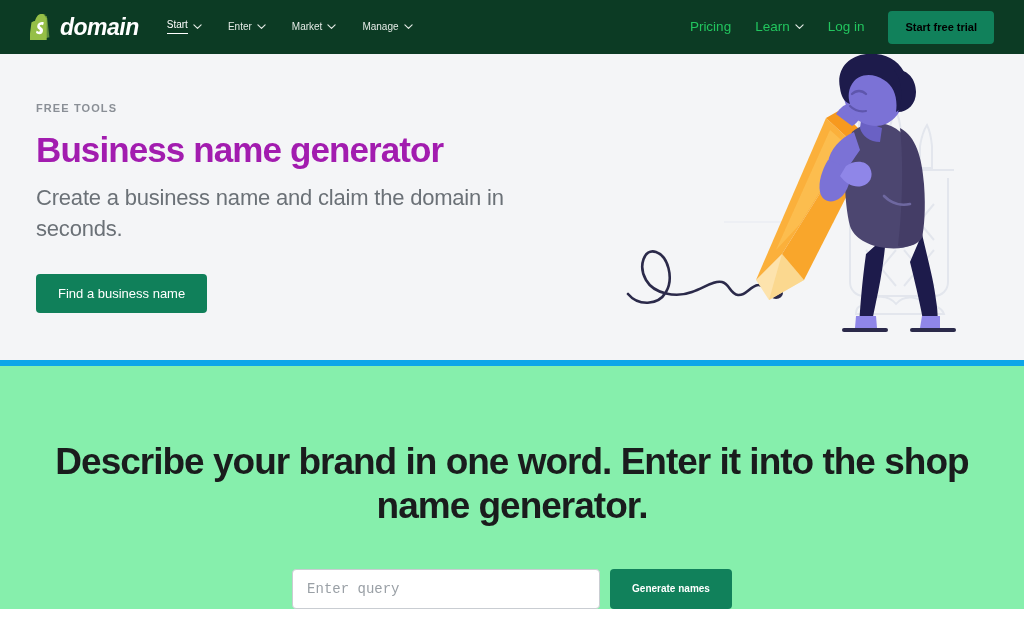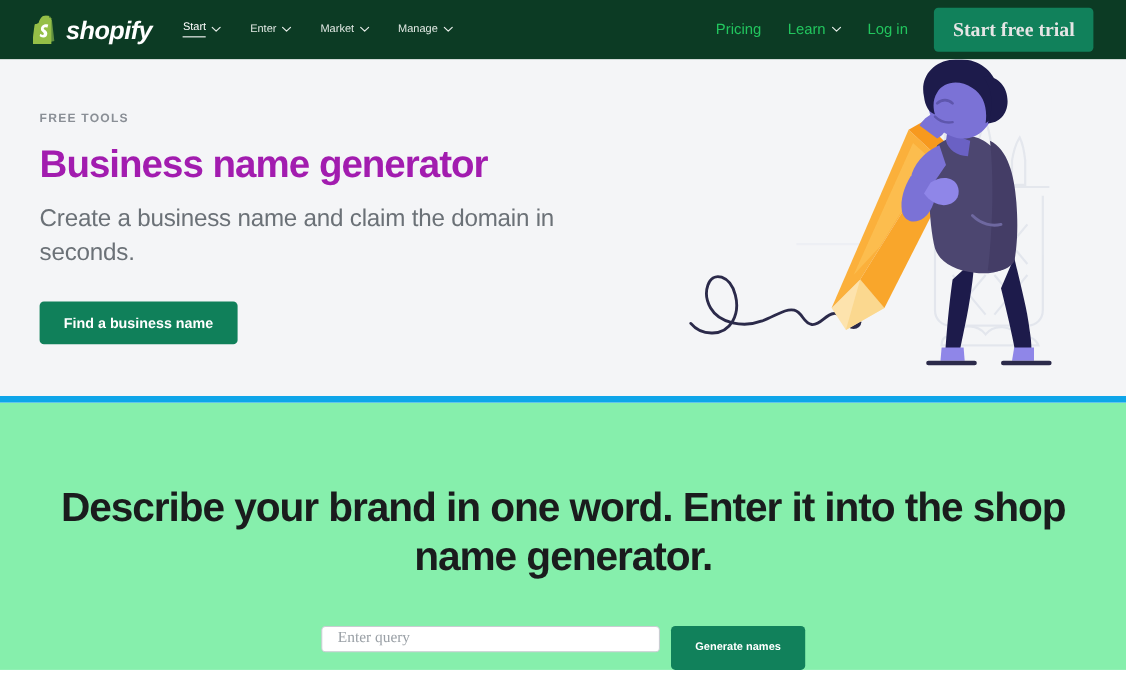--- a/index.html
+++ b/index.html
@@ -78,30 +78,30 @@
     font-size: 13.5px;
     line-height: 1;
     cursor: pointer;
     display: flex;
     align-items: center;
     gap: 5px;
     white-space: nowrap;
   }
   .trial-btn {
     background: #11815b;
-    color: #e5e5e5;
-    font-size: 18px;
+    color: #000000;
+    font-size: 11px;
     font-weight: bold;
     border: none;
     border-radius: 4px;
     padding: 11px 17px;
     cursor: pointer;
     line-height: 1;
     white-space: nowrap;
-    font-family: Liberation Serif, serif;
+    font-family: Liberation Sans, sans-serif;
   }
 
   
   .hero {
     position: relative;
     width: 1024px;
     height: 312px;
     background: #f4f5f7;
     border-bottom: 6px solid #0ea5e9;
     overflow: hidden;
@@ -135,21 +135,21 @@
     font-weight: normal;
     letter-spacing: -0.2px;
     max-width: 490px;
     margin-bottom: 30px;
   }
   .hero-cta {
     display: inline-block;
     background: #10805a;
     color: #ffffff;
     font-size: 13px;
-    font-weight: bold;
+    font-weight: normal;
     border: none;
     border-radius: 4px;
     padding: 13px 22px;
     cursor: pointer;
     line-height: 1;
     font-family: "Liberation Sans", sans-serif;
   }
 
   .hero-illustration {
     position: absolute;
@@ -180,28 +180,28 @@
   }
 
   .query-row {
     display: flex;
     justify-content: center;
     align-items: stretch;
     gap: 10px;
   }
   .query-input {
     width: 308px;
-    height: 24px;
+    height: 40px;
     border: 1px solid #c9cdd2;
     border-radius: 4px;
     background: #ffffff;
     padding: 0 14px;
     font-size: 14px;
     color: #1a1c1d;
-    font-family: Liberation Serif, serif;
+    font-family: Liberation Mono, monospace;
     outline: none;
   }
   .query-input::placeholder { color: #9aa0a6; }
 
   .generate-btn {
     height: 40px;
     background: #11815b;
     color: #ffffff;
     font-size: 10px;
     font-weight: bold;
@@ -220,21 +220,21 @@
 
   <a class="brand" href="#">
     <span class="brand-mark">
       <svg viewBox="0 0 23 26" xmlns="http://www.w3.org/2000/svg">
         <path d="M17.2 4.0c-.1-.1-.3-.1-.4-.1l-1.5.1S14.4 2.7 14.2 2.5c-.1-.1-.2-.1-.3-.1l-.8 22.3 6.4-1.4S17.3 4.2 17.2 4.0z" fill="#5e8e3e"></path>
         <path d="M13.9 2.4c-.2 0-.4.1-.7.2 0 0-.3.1-.8.2-.5-1.4-1.3-2.6-2.8-2.6h-.2C9.1.1 8.6 0 8.1 0 4.3 0 2.5 4.7 1.9 7.1c-1.5.5-2.6.8-2.7.8-.8.3-.8.3-.9 1.1C-1.8 9.6-3.9 26-3.9 26l16.6 3.1V2.4h1.2zM11.6 3.2c-.9.3-1.8.6-2.8.9.3-1.1.8-2.2 1.5-2.9.2-.2.6-.5 1-.6.3.7.3 1.7.3 2.6zM8.2.9c.3 0 .5.1.7.2-.4.2-.9.5-1.3 1-.9 1-1.6 2.5-1.9 4-.8.2-1.6.5-2.3.7C3.9 4.6 5.5.9 8.2.9z" fill="#95bf47" transform="translate(4,0)"></path>
         <path d="M12.6 2.6c-.1 0-.2 0-.3.1-.1 0-.3.1-.5.1 0 0-.3.1-.8.2-.5-1.4-1.3-2.6-2.8-2.6h-.2C7.6.1 7.1 0 6.6 0 2.8 0 1 4.7.4 7.1c-1.5.5-2.5.8-2.7.8-.8.3-.8.3-.9 1.1-.1.6-2.2 17-2.2 17L11 29V2.6z" fill="#95bf47" transform="translate(4.6,0)"></path>
         <path d="M13.2 9.1l-.8 2.4s-.9-.5-1.9-.5c-1.6 0-1.6 1-1.6 1.2 0 1.3 3.5 1.8 3.5 5 0 2.5-1.6 4.1-3.7 4.1-2.6 0-3.9-1.6-3.9-1.6l.7-2.3s1.3 1.2 2.5 1.2c.7 0 1-.6 1-1 0-1.7-2.9-1.8-2.9-4.7 0-2.4 1.7-4.8 5.2-4.8 1.4 0 2 .4 2 .4z" fill="#ffffff" transform="translate(1.6,0.6) scale(0.92)"></path>
       </svg>
     </span>
-    <span class="brand-word">shopify</span>
+    <span class="brand-word">domain</span>
   </a>
 
   <nav class="main-nav">
     <div class="nav-item active">
       <span class="nav-label">Start</span>
       <span class="chev">
         <svg viewBox="0 0 10 10" xmlns="http://www.w3.org/2000/svg">
             <path d="M1 3.2 L5 7 L9 3.2" stroke="#e3eae5" stroke-width="1.3" fill="none" stroke-linecap="round" stroke-linejoin="round"></path>
           </svg>
       </span>

